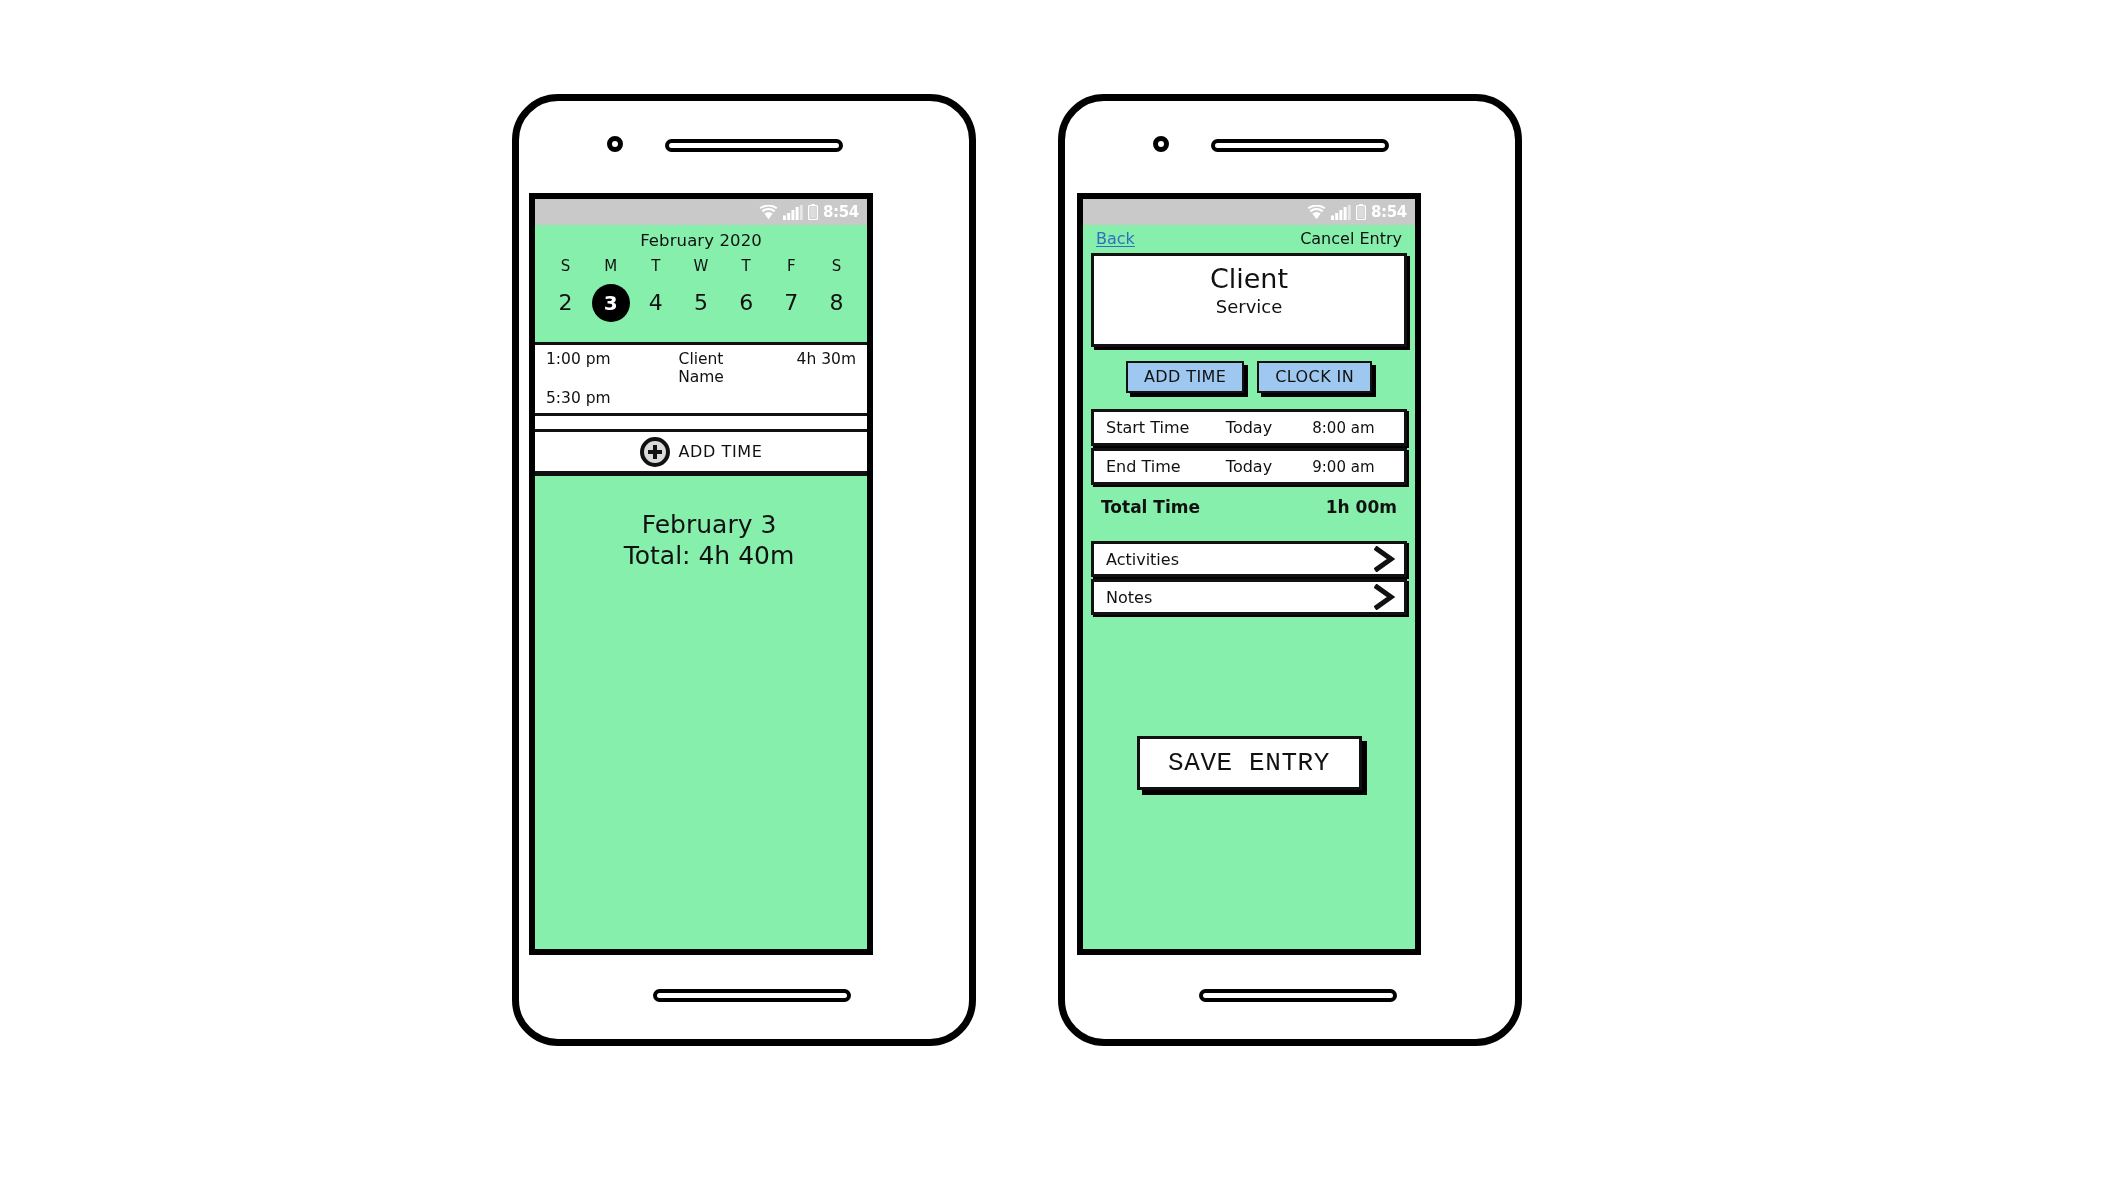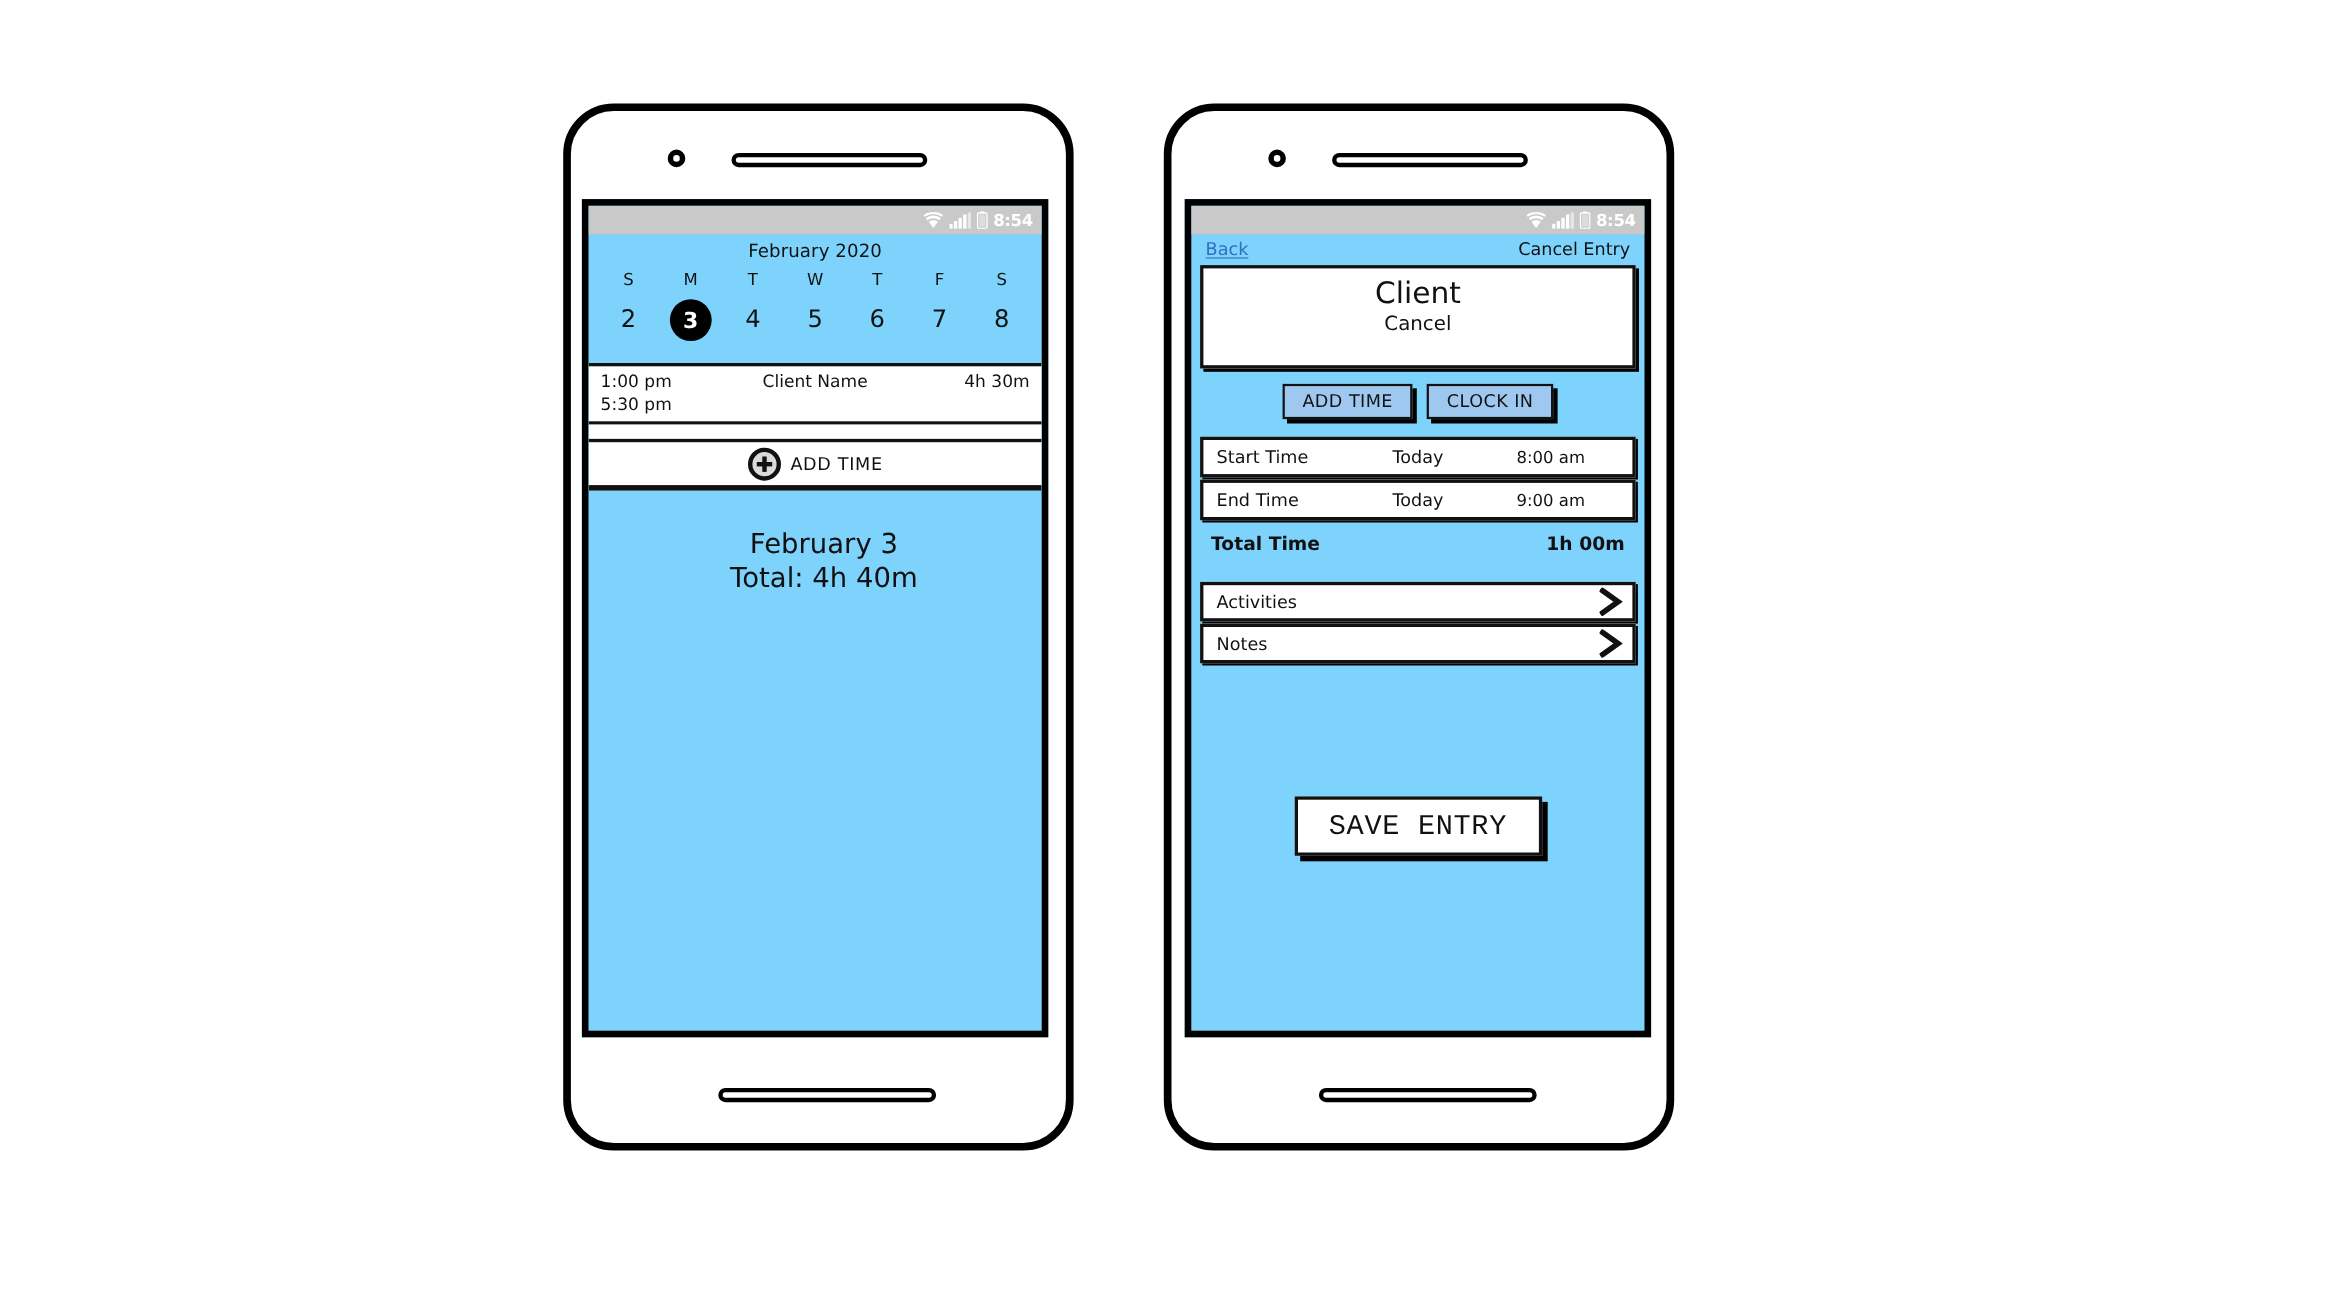--- a/index.html
+++ b/index.html
@@ -33,24 +33,24 @@
     border: 4px solid #000; border-radius: 8px; background: #fff;
   }
   .speaker-bottom {
     position: absolute; left: 134px; bottom: 37px;
     width: 198px; height: 13px;
     border: 4px solid #000; border-radius: 8px; background: #fff;
   }
 
   
   .screen {
-    position: absolute; left: 10px; top: 80px;
-    width: 424px; height: 762px;
+    position: absolute; left: 10px; top: 92px;
+    width: 344px; height: 762px;
     border: 6px solid #000;
-    background: #7dd3fc;
+    background: #86efac;
     overflow: hidden;
     display: flex; flex-direction: column;
   }
   .p2 .screen { left: 12px; }
 
   
   .status-bar {
     height: 26px; background: #c9c9c9;
     display: flex; align-items: center; justify-content: flex-end;
     padding-right: 8px; gap: 5px; flex: none;
@@ -337,21 +337,21 @@
 
       <div class="screen-body">
 
         <div class="navbar">
           <span class="nav-back hand">Back</span>
           <span class="nav-cancel hand">Cancel Entry</span>
         </div>
 
         <div class="client-card">
           <div class="client-name hand">Client</div>
-          <div class="client-service hand">Cancel</div>
+          <div class="client-service hand">Service</div>
         </div>
 
         <div class="btn-row">
           <button class="blue-btn hand">ADD TIME</button>
           <button class="blue-btn hand">CLOCK IN</button>
         </div>
 
         <div class="field-group">
           <div class="field-row">
             <span class="f-label hand">Start Time</span>

